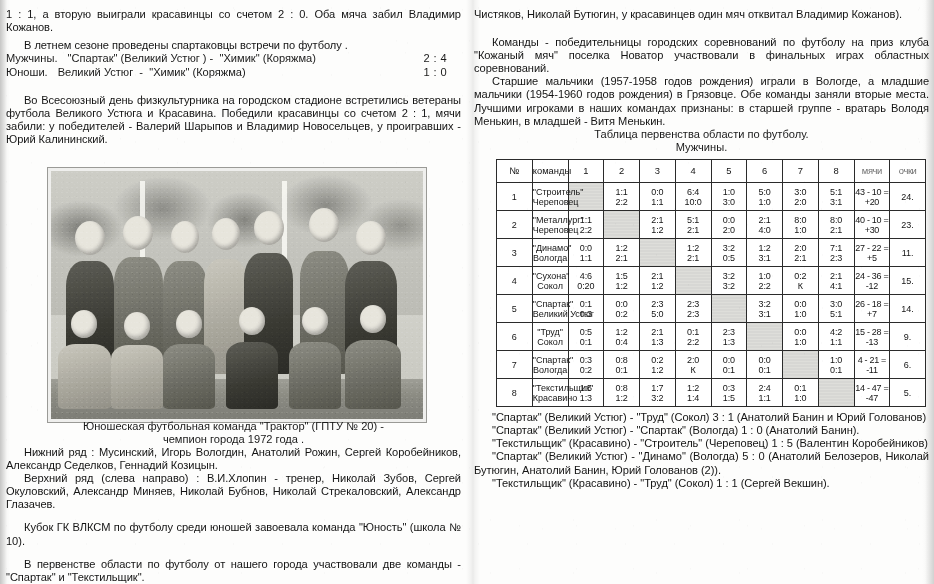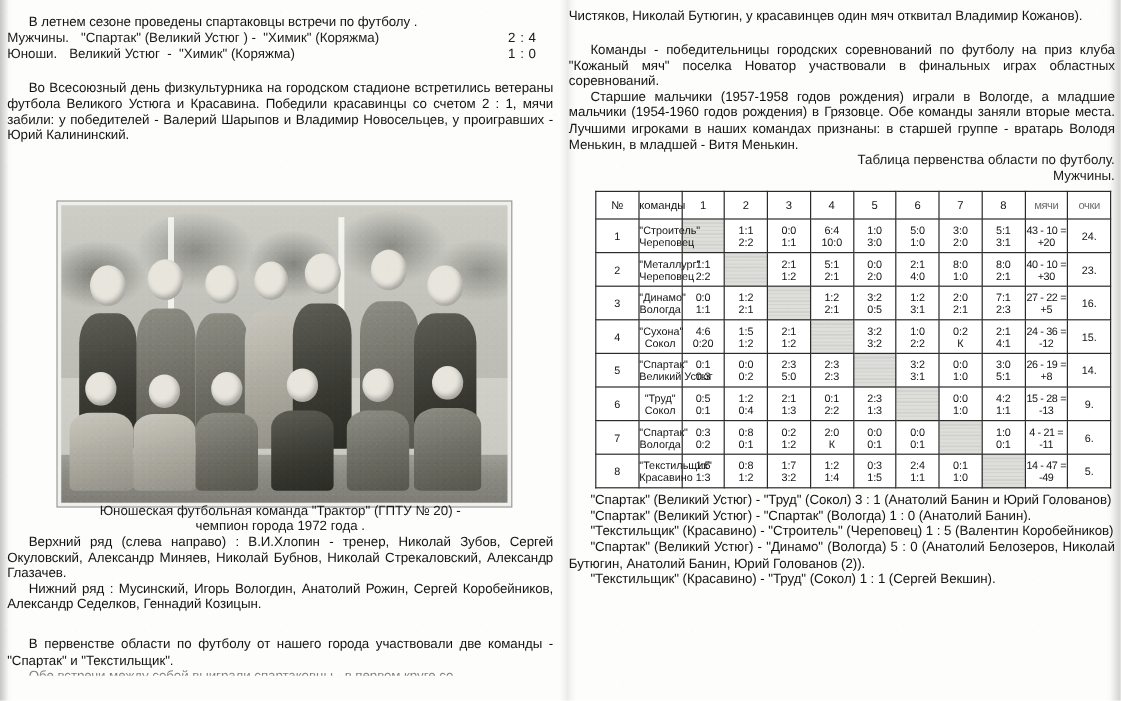--- a/index.html
+++ b/index.html
@@ -166,21 +166,21 @@
   }
   .caption .cap-title {
     text-align: center;
     font-size: 11.1px;
     line-height: 13px;
     margin: 0;
   }
 
   
   .table-title {
-    text-align: right;
+    text-align: center;
     font-size: 11.1px;
     line-height: 13.2px;
     margin: 0;
   }
   table.standings {
     border-collapse: collapse;
     margin: 0;
     width: 430px;
     margin-left: 22px;
     table-layout: fixed;
@@ -242,20 +242,21 @@
 <div class="page">
 
   <div class="spine-shadow"></div>
   <div class="right-shadow"></div>
   <div class="gutter"></div>
 
   <div class="col col-left">
 
     <div style="height:8px"></div>
 
+    <p class="para">1 : 1, а вторую выиграли красавинцы со счетом 2 : 0. Оба мяча забил Владимир Кожанов.</p>
 
     <div class="gap-s"></div>
 
     <p class="para indent nojust">В летнем сезоне проведены спартаковцы встречи по футболу .</p>
 
     <div class="matchline">
       <span class="who">Мужчины.</span>
       <span class="teams">"Спартак" (Великий Устюг ) -  "Химик" (Коряжма)</span>
       <span class="score">2 : 4</span>
     </div>
@@ -330,24 +331,25 @@
             <div class="body" style="height:66%;"></div>
         </div>
 
         <div class="ph-noise"></div>
       </div>
     </div>
 
     <div class="caption">
       <p class="cap-title">Юношеская футбольная команда "Трактор" (ГПТУ № 20) -</p>
       <p class="cap-title">чемпион города 1972 года .</p>
+      <p class="para indent">Нижний ряд : Мусинский, Игорь Вологдин, Анатолий Рожин, Сергей Коробейников, Александр Седелков, Геннадий Козицын.</p>
       <p class="para indent">Верхний ряд (слева направо) : В.И.Хлопин - тренер, Николай Зубов, Сергей Окуловский, Александр Миняев, Николай Бубнов, Николай Стрекаловский, Александр Глазачев.</p>
-      <p class="para indent">Нижний ряд : Мусинский, Игорь Вологдин, Анатолий Рожин, Сергей Коробейников, Александр Седелков, Геннадий Козицын.</p>
 
       <div class="gap-m"></div>
+      <p class="para indent">Кубок ГК ВЛКСМ по футболу среди юношей завоевала команда "Юность" (школа № 10).</p>
       <div class="gap-m"></div>
       <p class="para indent">В первенстве области по футболу от нашего города участвовали две команды - "Спартак" и "Текстильщик".</p>
       <p class="para nojust" style="text-indent:18px; opacity:.55; clip-path: inset(0 0 58% 0);">Обе встречи между собой выиграли спартаковцы - в первом круге со</p>
     </div>
   </div>
 
   <div class="col col-right">
 
     <div style="height:8px"></div>
 
@@ -528,21 +530,21 @@
                 <span>2:1</span>
               </span>
             </td>
             <td class="c-res">
               <span class="res2">
                 <span>7:1</span>
                 <span>2:3</span>
               </span>
             </td>
             <td class="c-goals">27 - 22 = +5</td>
-            <td class="c-pts">16.</td>
+            <td class="c-pts">11.</td>
           </tr>
           <tr>
             <td class="c-num">4</td>
             <td class="c-team team2">
               <span>"Сухона"</span>
               <span>Сокол</span>
             </td>
             <td class="c-res">
               <span class="res2">
                 <span>4:6</span>
@@ -631,21 +633,21 @@
                 <span>0:0</span>
                 <span>1:0</span>
               </span>
             </td>
             <td class="c-res">
               <span class="res2">
                 <span>3:0</span>
                 <span>5:1</span>
               </span>
             </td>
-            <td class="c-goals">26 - 19 = +8</td>
+            <td class="c-goals">26 - 18 = +7</td>
             <td class="c-pts">14.</td>
           </tr>
           <tr>
             <td class="c-num">6</td>
             <td class="c-team team2">
               <span>"Труд"</span>
               <span>Сокол</span>
             </td>
             <td class="c-res">
               <span class="res2">
@@ -787,21 +789,21 @@
                 <span>1:1</span>
               </span>
             </td>
             <td class="c-res">
               <span class="res2">
                 <span>0:1</span>
                 <span>1:0</span>
               </span>
             </td>
             <td class="c-res diag"></td>
-            <td class="c-goals">14 - 47 = -49</td>
+            <td class="c-goals">14 - 47 = -47</td>
             <td class="c-pts">5.</td>
           </tr>
         </tbody>
     </table>
 
     <div class="below-table">
       <p class="para indent">"Спартак" (Великий Устюг)   - "Труд" (Сокол)  3 : 1 (Анатолий Банин и Юрий Голованов)</p>
       <p class="para indent">"Спартак" (Великий Устюг) - "Спартак" (Вологда)  1 : 0  (Анатолий Банин).</p>
       <p class="para indent">"Текстильщик" (Красавино) -  "Строитель" (Череповец)  1 : 5 (Валентин Коробейников)</p>
       <p class="para indent">"Спартак" (Великий Устюг) - "Динамо" (Вологда)  5 : 0 (Анатолий Белозеров, Николай Бутюгин, Анатолий Банин, Юрий Голованов (2)).</p>

